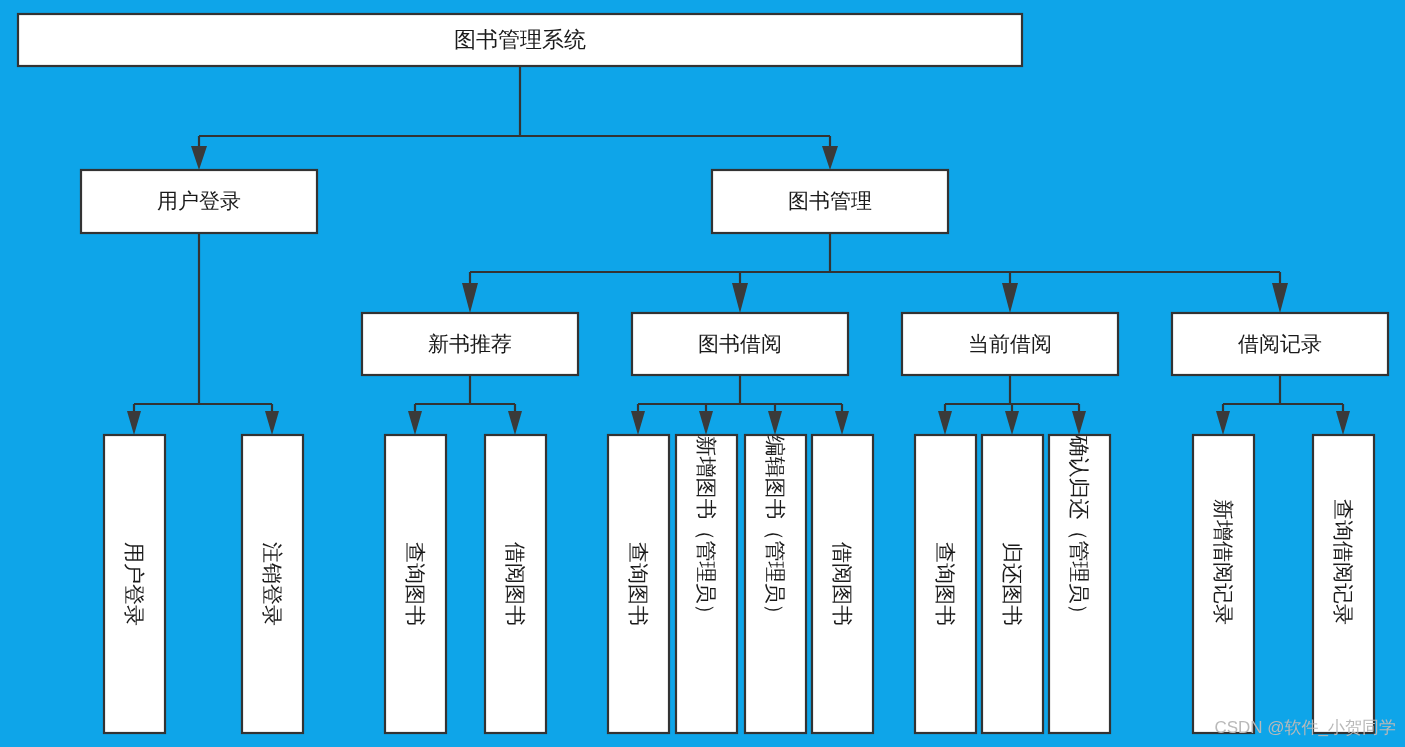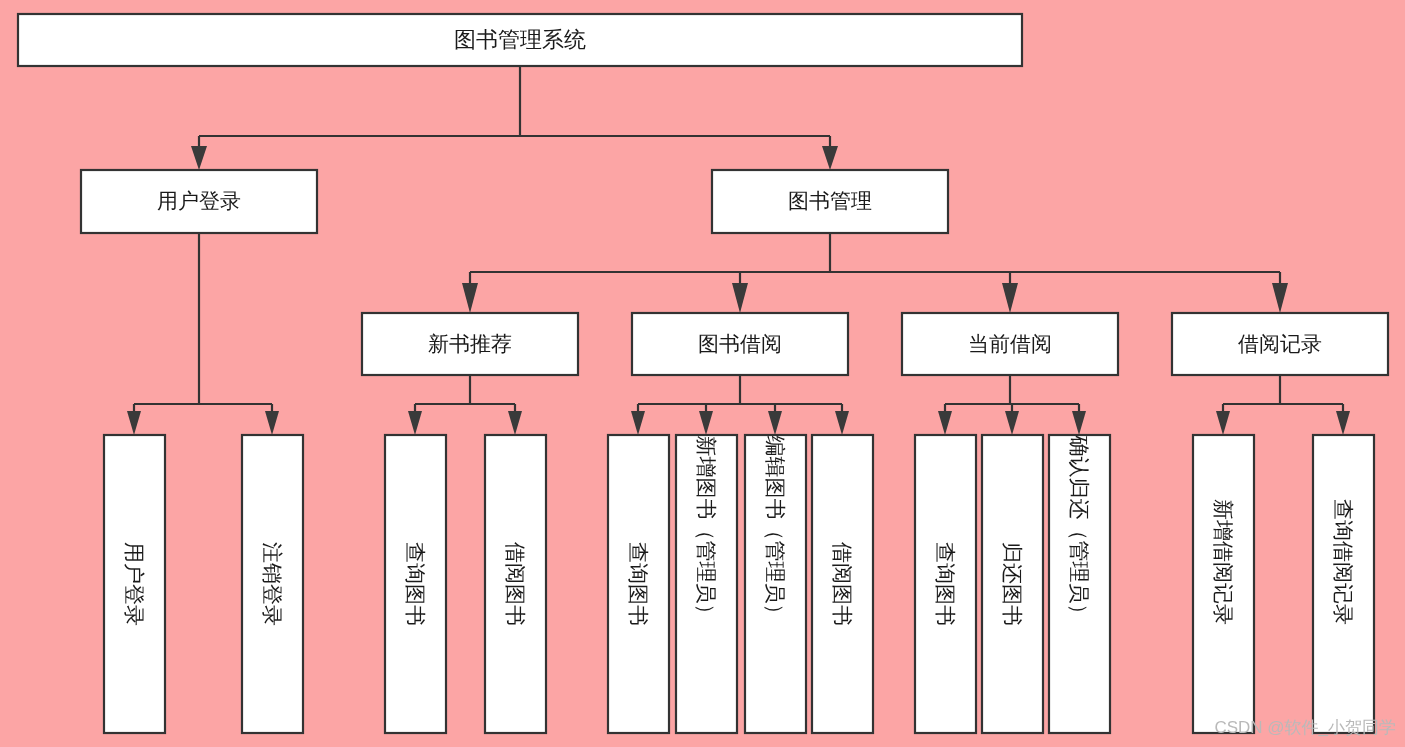--- a/index.html
+++ b/index.html
@@ -7,21 +7,21 @@
     padding: 0;
     background: #ffffff;
   }
   body {
     font-family: "Liberation Sans", "DejaVu Sans", sans-serif;
   }
   #diagram-root {
     position: relative;
     width: 1405px;
     height: 747px;
-    background: #fca5a5;
+    background: #0ea5e9;
     overflow: hidden;
     text-decoration: underline;
   }
   svg.diagram-canvas {
     position: absolute;
     left: 0;
     top: 0;
     width: 1405px;
     height: 747px;
     display: block;

